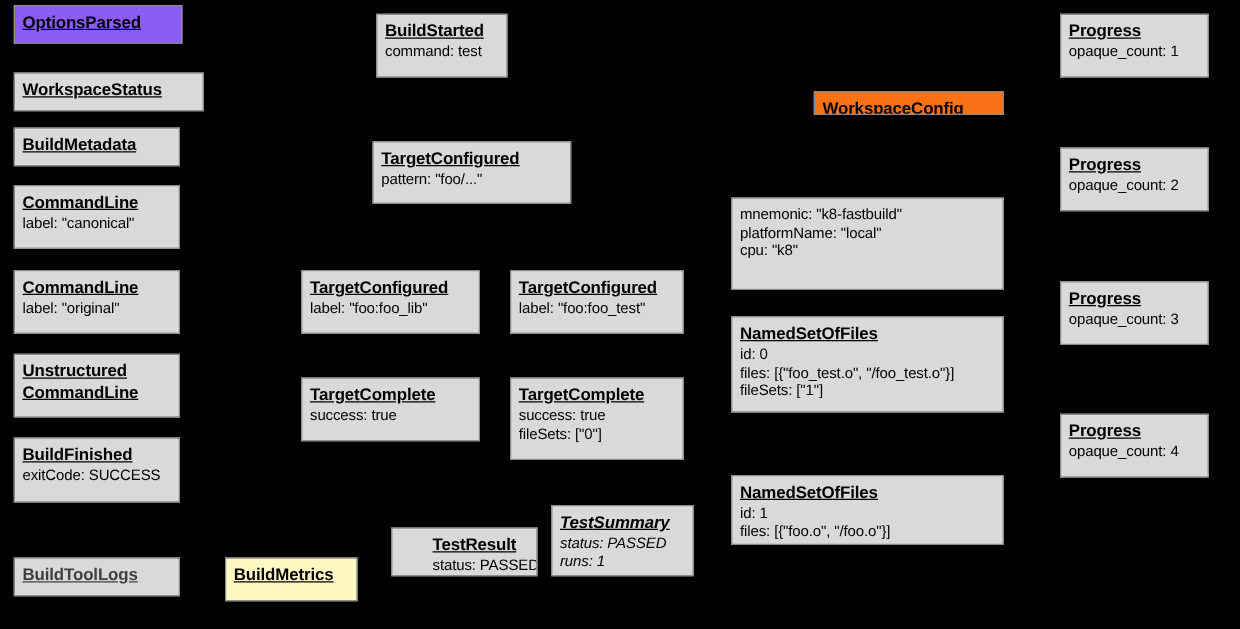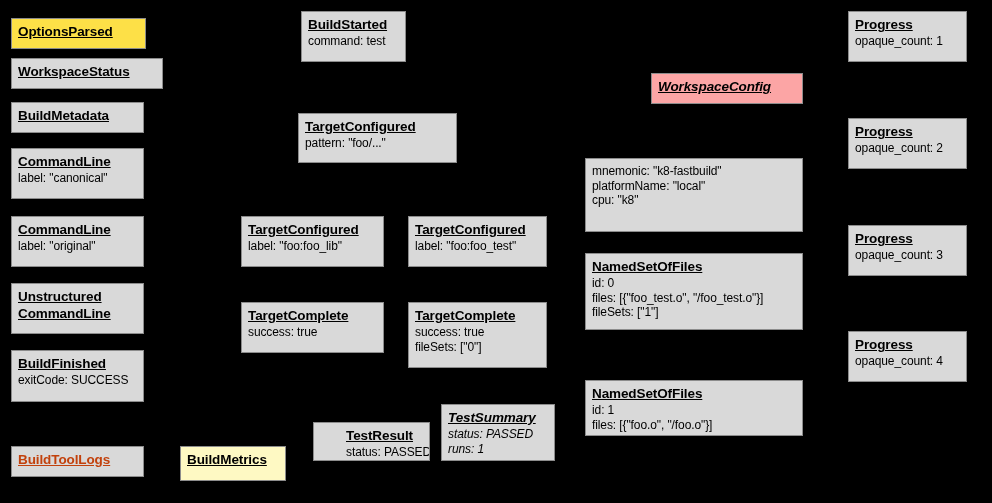--- a/index.html
+++ b/index.html
@@ -49,39 +49,39 @@
     font-size: 12px;
     line-height: 14.5px;
     white-space: pre;
     letter-spacing: -0.1px;
   }
 </style>
 </head>
 <body>
 
 <div id="canvas" style="background: rgb(0, 0, 0);">
-    <div class="node" style="left: 11px; top: 18px; width: 135px; height: 31px; background: #fde047; border-color: rgb(140, 140, 140); color: rgb(0, 0, 0);">
+    <div class="node" style="left: 11px; top: 4px; width: 135px; height: 31px; background: #8b5cf6; border-color: rgb(140, 140, 140); color: rgb(0, 0, 0);">
       <span class="node-title">OptionsParsed</span>
     </div>
     <div class="node" style="left: 11px; top: 58px; width: 152px; height: 31px; background: rgb(217, 217, 217); border-color: rgb(140, 140, 140); color: rgb(0, 0, 0);">
       <span class="node-title">WorkspaceStatus</span>
     </div>
     <div class="node" style="left: 301px; top: 11px; width: 105px; height: 51px; background: rgb(217, 217, 217); border-color: rgb(140, 140, 140); color: rgb(0, 0, 0);">
       <span class="node-title">BuildStarted</span>
       <span class="node-fields">
         <span class="node-field">command: test</span>
       </span>
     </div>
     <div class="node" style="left: 848px; top: 11px; width: 119px; height: 51px; background: rgb(217, 217, 217); border-color: rgb(140, 140, 140); color: rgb(0, 0, 0);">
       <span class="node-title">Progress</span>
       <span class="node-fields">
         <span class="node-field">opaque_count: 1</span>
       </span>
     </div>
-    <div class="node" style="left: 651px; top: 73px; width: 152px; height: 31px; background: #fca5a5; border-color: rgb(140, 140, 140); color: rgb(0, 0, 0); font-style: italic;">
+    <div class="node" style="left: 651px; top: 73px; width: 152px; height: 19px; background: #f97316; border-color: rgb(140, 140, 140); color: rgb(0, 0, 0);">
       <span class="node-title">WorkspaceConfig</span>
     </div>
     <div class="node" style="left: 11px; top: 102px; width: 133px; height: 31px; background: rgb(217, 217, 217); border-color: rgb(140, 140, 140); color: rgb(0, 0, 0);">
       <span class="node-title">BuildMetadata</span>
     </div>
     <div class="node" style="left: 298px; top: 113px; width: 159px; height: 50px; background: rgb(217, 217, 217); border-color: rgb(140, 140, 140); color: rgb(0, 0, 0);">
       <span class="node-title">TargetConfigured</span>
       <span class="node-fields">
         <span class="node-field">pattern: "foo/..."</span>
       </span>
@@ -179,19 +179,19 @@
         <span class="node-field">status: PASSED</span>
         <span class="node-field">runs: 1</span>
       </span>
     </div>
     <div class="node" style="left: 313px; top: 422px; width: 117px; height: 39px; background: rgb(217, 217, 217); border-color: rgb(140, 140, 140); color: rgb(0, 0, 0); padding-left: 32px;">
       <span class="node-title">TestResult</span>
       <span class="node-fields">
         <span class="node-field">status: PASSED</span>
       </span>
     </div>
-    <div class="node" style="left: 11px; top: 446px; width: 133px; height: 31px; background: rgb(217, 217, 217); border-color: rgb(140, 140, 140); color: #c2410c;">
+    <div class="node" style="left: 11px; top: 446px; width: 133px; height: 31px; background: rgb(217, 217, 217); border-color: rgb(140, 140, 140); color: #404040;">
       <span class="node-title">BuildToolLogs</span>
     </div>
     <div class="node" style="left: 180px; top: 446px; width: 106px; height: 35px; background: #fef9c3; border-color: rgb(140, 140, 140); color: rgb(0, 0, 0);">
       <span class="node-title">BuildMetrics</span>
     </div>
   </div>
 
 </body></html>

